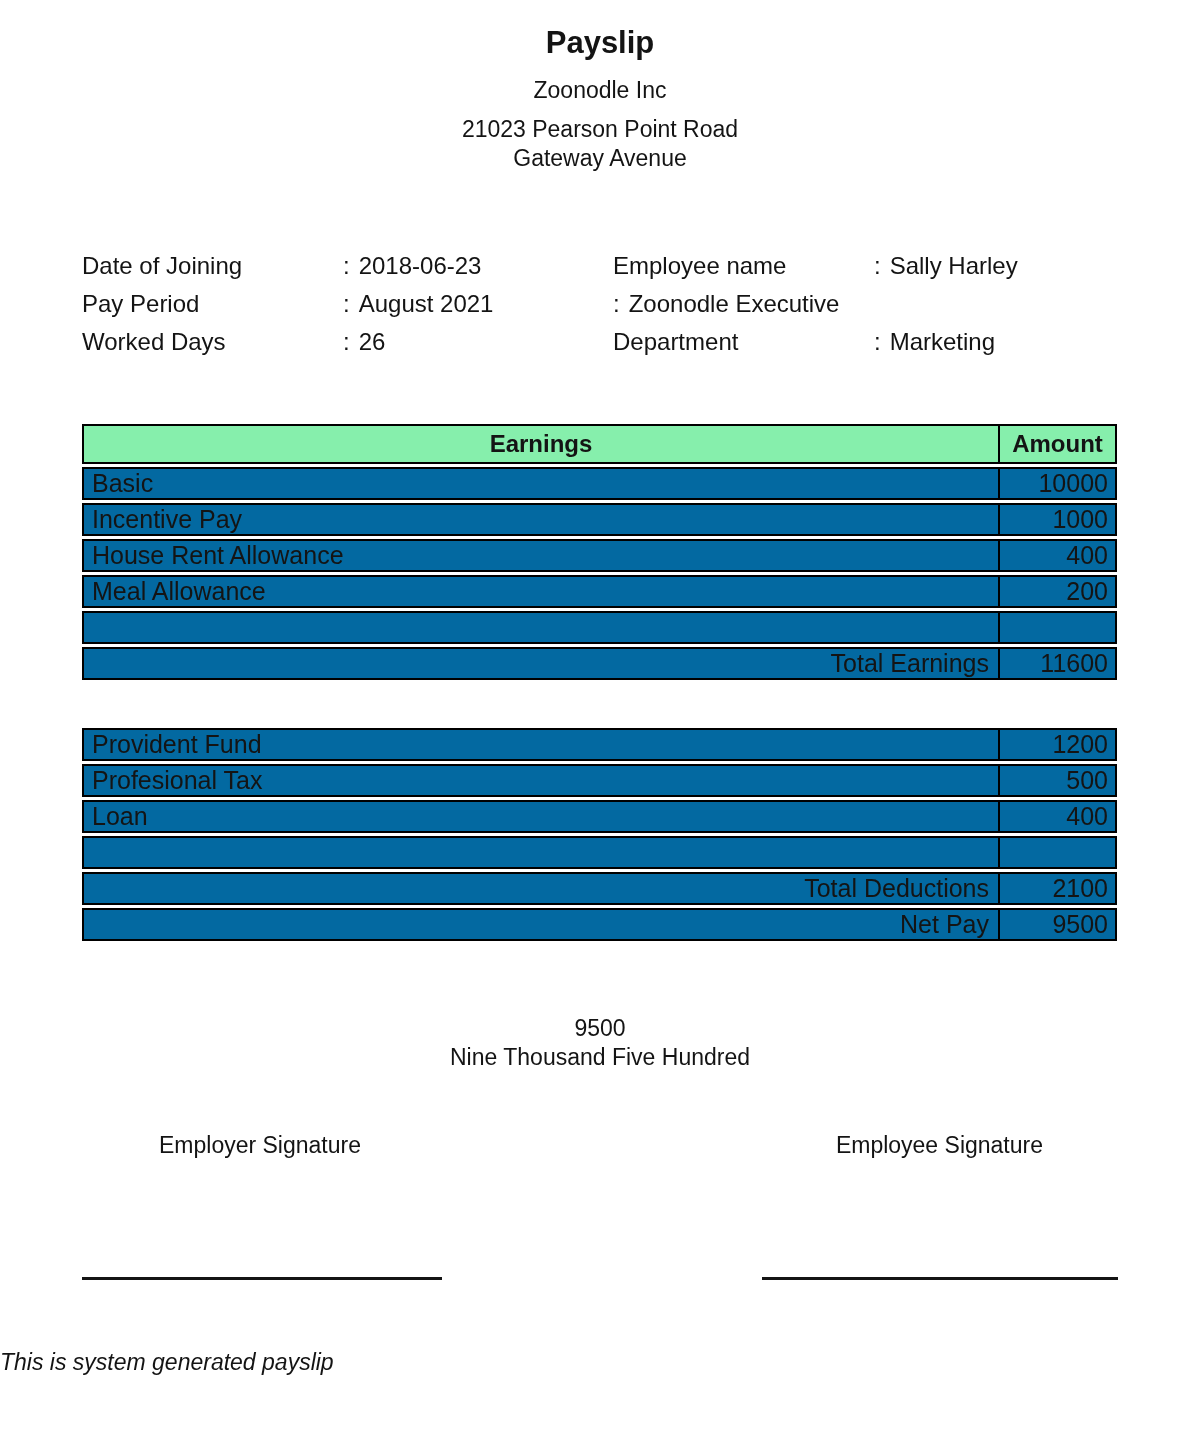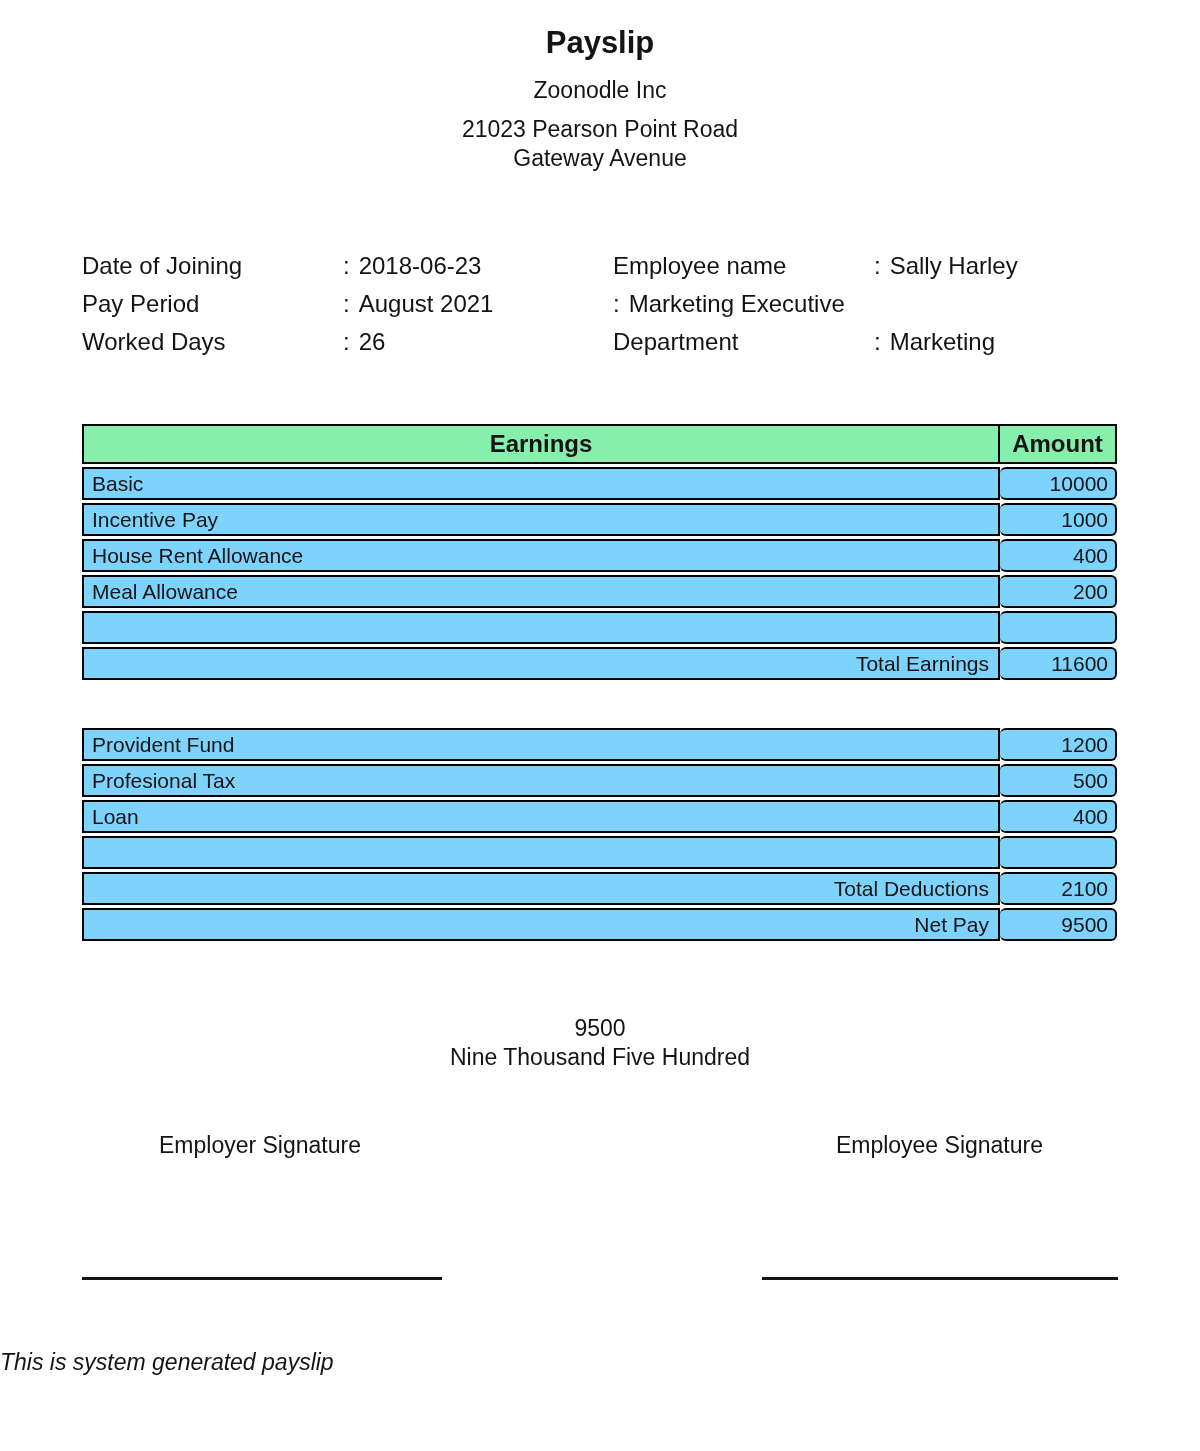--- a/index.html
+++ b/index.html
@@ -46,24 +46,24 @@
     overflow: hidden;
     white-space: nowrap;
   }
   .paytable th {
     background: #86efac;
     font-size: 24px;
     font-weight: bold;
     height: 36px;
     text-align: center;
   }
-  .paytable td { height: 29px; font-size: 21px; background: #7dd3fc; }
+  .paytable td { height: 29px; font-size: 25px; background: #0369a1; }
   .paytable .amount-col { border-left: none; }
   .paytable td.label-cell { padding-left: 8px; text-align: left; }
-  .paytable td.amount-cell { padding-right: 7px; text-align: right; border-radius: 6px; }
+  .paytable td.amount-cell { padding-right: 7px; text-align: right; }
   .paytable td.total-label { padding-right: 9px; text-align: right; }
 
   .net-words {
     margin-top: 70px;
     text-align: center;
     font-size: 23px;
     line-height: 29px;
   }
 
   .sig-row {
@@ -124,21 +124,21 @@
     </div>
   </div>
   <div class="info-col right">
     <div class="info-row">
       <span class="info-label">Employee name</span>
       <span class="info-colon">:</span>
       <span class="info-value">Sally Harley</span>
     </div>
     <div class="info-row">
       <span class="info-colon">:</span>
-      <span class="info-value">Marketing Executive</span>
+      <span class="info-value">Zoonodle Executive</span>
     </div>
     <div class="info-row">
       <span class="info-label">Department</span>
       <span class="info-colon">:</span>
       <span class="info-value">Marketing</span>
     </div>
   </div>
 </div>
 
 <table class="paytable earnings">

